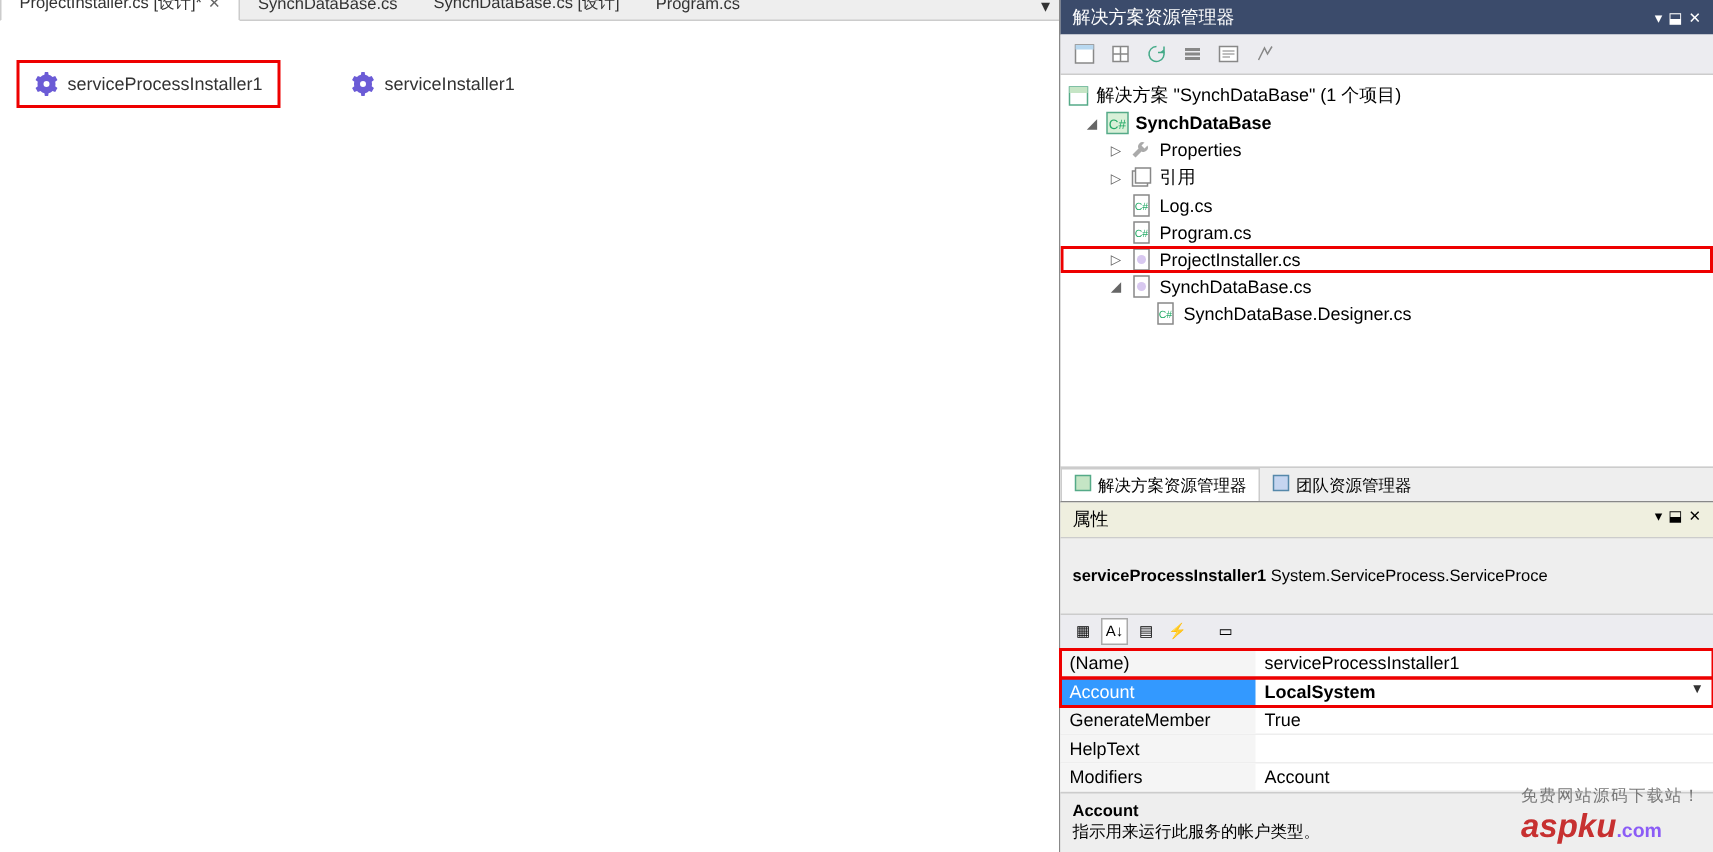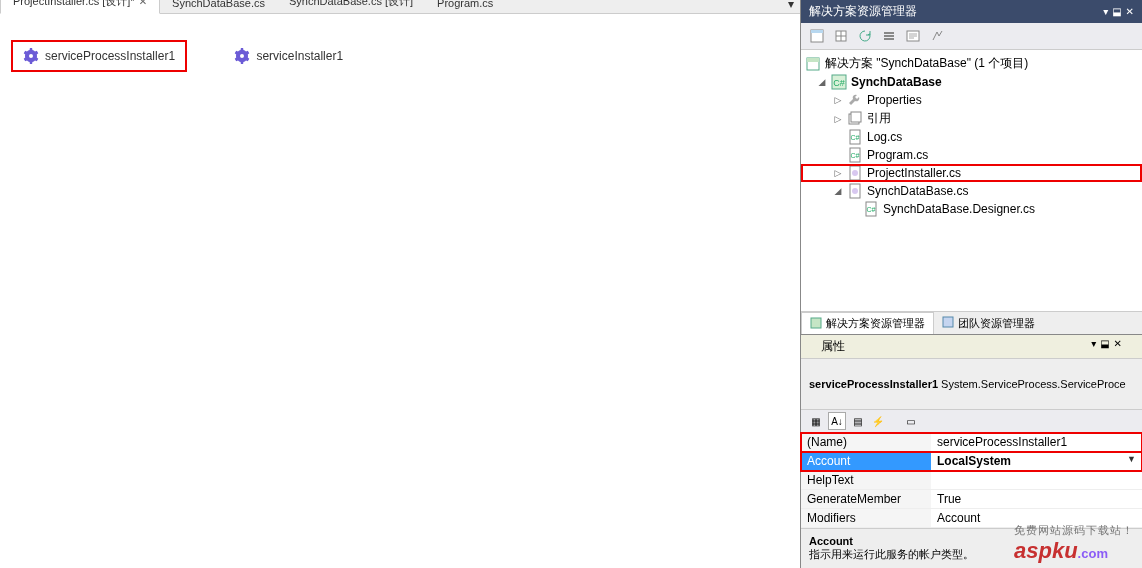--- a/index.html
+++ b/index.html
@@ -11,21 +11,21 @@
     .tab.active { background: #fff; border-top: 1px solid #ccc; border-left: 1px solid #ccc; border-right: 1px solid #ccc; border-bottom: 1px solid #fff; margin-bottom: -1px; }
     .tab-close { color: #666; font-size: 10px; }
     .tab-overflow { margin-left: auto; padding: 2px 6px; cursor: pointer; color: #333; }
     
     .designer-canvas { flex: 1; background: #fff; padding: 30px 15px; position: relative; }
     .component { display: inline-flex; align-items: center; gap: 6px; padding: 4px 8px; font-size: 12px; color: #333; }
     .component.selected { outline: 2px solid #e00; outline-offset: 2px; }
     .comp-icon { width: 16px; height: 16px; display: inline-block; }
     .gear-svg { fill: #6b5bd6; }
     
-    .right-panel { width: 342px; display: flex; flex-direction: column; background: #eee; border-left: 1px solid #888; }
+    .right-panel { width: 436px; display: flex; flex-direction: column; background: #eee; border-left: 1px solid #888; }
     
     .panel-header { background: #3b4b6b; color: #fff; padding: 3px 8px; font-size: 12px; display: flex; align-items: center; justify-content: space-between; }
     .panel-header-icons { display: flex; gap: 4px; }
     .panel-header-icons span { cursor: pointer; font-size: 10px; }
     
     .solution-toolbar { background: #ececf0; padding: 3px 6px; display: flex; gap: 4px; border-bottom: 1px solid #ccc; }
     .tb-btn { width: 20px; height: 20px; display: flex; align-items: center; justify-content: center; cursor: pointer; }
     
     .tree { background: #fff; flex: 1; padding: 4px 0; font-size: 12px; overflow: auto; }
     .tree-row { display: flex; align-items: center; padding: 1px 4px; gap: 4px; cursor: pointer; white-space: nowrap; }
@@ -36,21 +36,21 @@
     .tree-label.bold { font-weight: bold; }
     .indent-1 { padding-left: 16px; }
     .indent-2 { padding-left: 32px; }
     .indent-3 { padding-left: 48px; }
     
     .panel-tabs { display: flex; background: #eee; border-top: 1px solid #ccc; }
     .panel-tab { padding: 3px 8px; font-size: 11px; cursor: pointer; display: flex; gap: 4px; align-items: center; }
     .panel-tab.active { background: #fff; border: 1px solid #ccc; border-bottom: none; }
     
     .props-section { display: flex; flex-direction: column; background: #eee; border-top: 1px solid #888; }
-    .props-header { background: #efefdf; padding: 3px 20px; font-size: 12px; display: flex; justify-content: space-between; border-bottom: 1px solid #ccc; }
+    .props-header { background: #efefdf; padding: 3px 8px; font-size: 12px; display: flex; justify-content: space-between; border-bottom: 1px solid #ccc; }
     .props-object { padding: 19px 8px; font-size: 11px; background: #eee; border-bottom: 1px solid #ccc; white-space: nowrap; overflow: hidden; }
     .props-object b { font-weight: bold; }
     .props-toolbar { background: #ececf0; padding: 2px 6px; display: flex; gap: 3px; border-bottom: 1px solid #ccc; }
     .props-toolbar .tb-btn { width: 18px; height: 18px; font-size: 10px; border: 1px solid transparent; }
     .props-toolbar .tb-btn.active { border: 1px solid #aaa; background: #fff; }
     
     .props-grid { background: #fff; font-size: 12px; }
     .prop-row { display: flex; border-bottom: 1px solid #eee; outline-offset: -1px; }
     .prop-row.boxed { outline: 2px solid #e00; }
     .prop-name { width: 130px; padding: 2px 6px; background: #f5f5f5; }
@@ -269,29 +269,29 @@
           </div>
       </div>
       <div class="prop-row selected boxed">
         <div class="prop-name">Account</div>
         <div class="prop-value">
           <span>LocalSystem</span>
           <span class="prop-dd">▼</span>
         </div>
       </div>
       <div class="prop-row">
+        <div class="prop-name">GenerateMember</div>
+        <div class="prop-value">
+            <span>True</span>
+          </div>
+      </div>
+      <div class="prop-row">
         <div class="prop-name">HelpText</div>
         <div class="prop-value">
             <span></span>
-          </div>
-      </div>
-      <div class="prop-row">
-        <div class="prop-name">GenerateMember</div>
-        <div class="prop-value">
-            <span>True</span>
           </div>
       </div>
       <div class="prop-row">
         <div class="prop-name">Modifiers</div>
         <div class="prop-value">
             <span>Account</span>
           </div>
       </div>
     </div>
     <div class="prop-desc">

